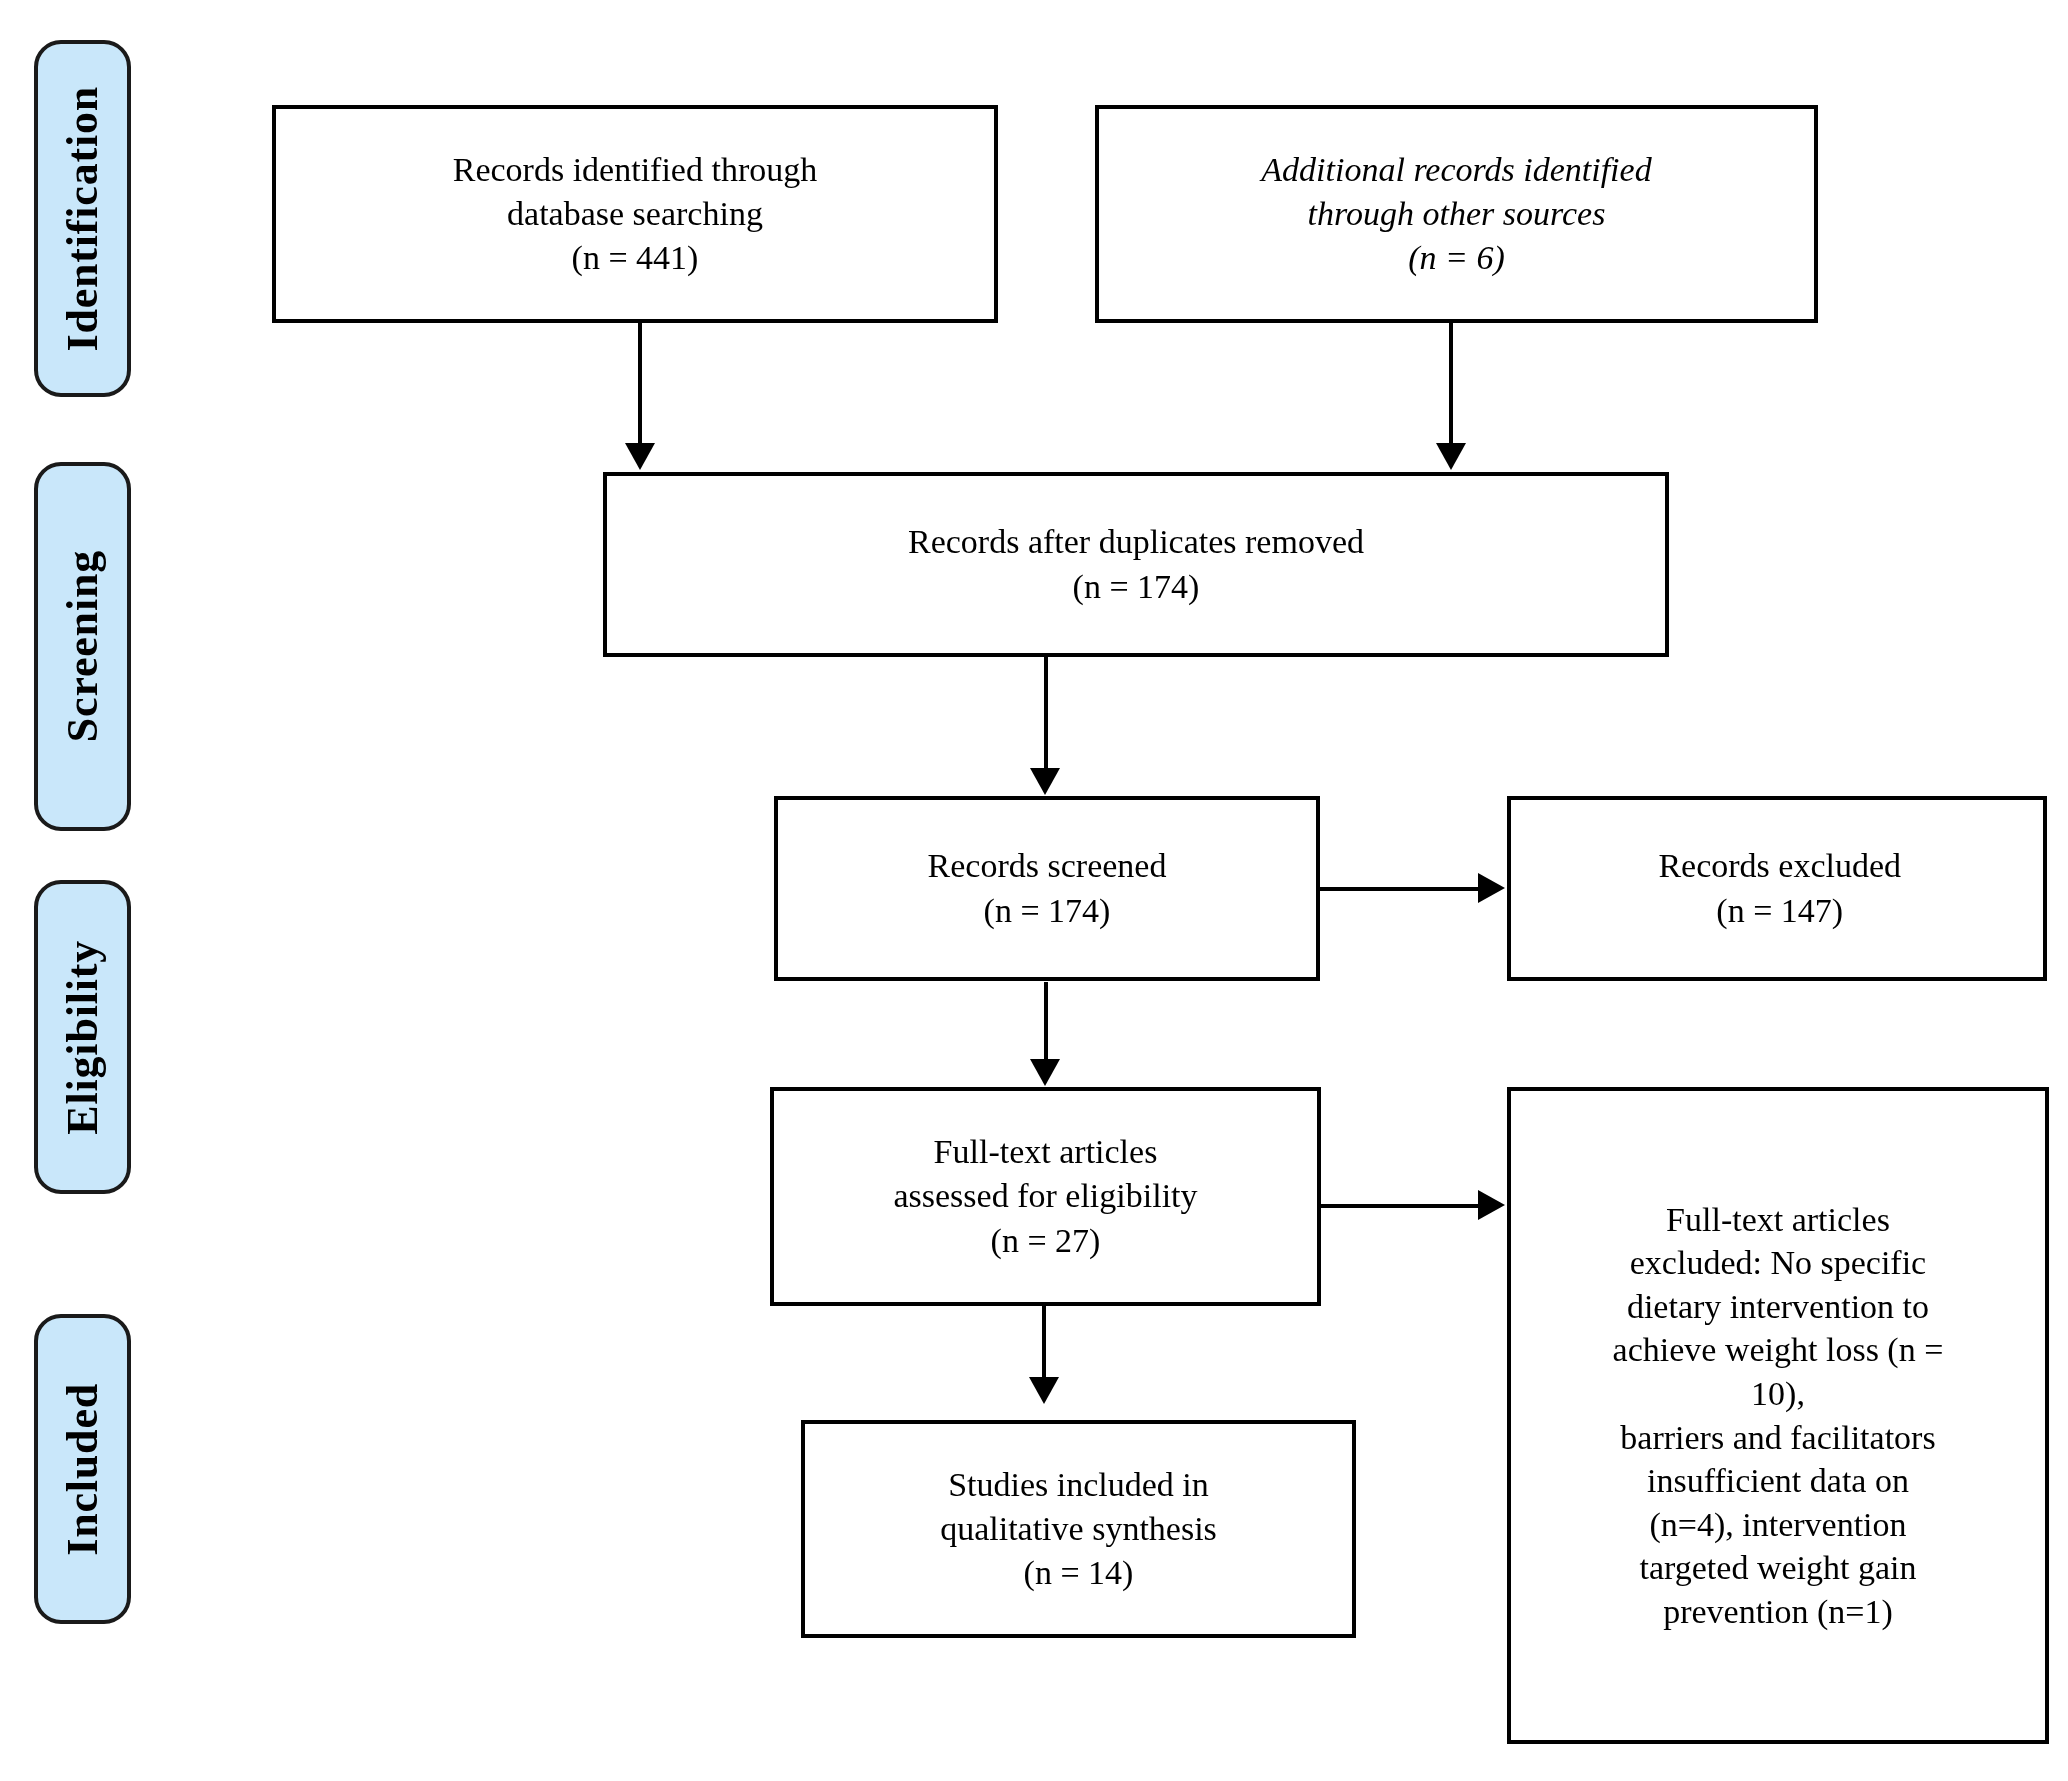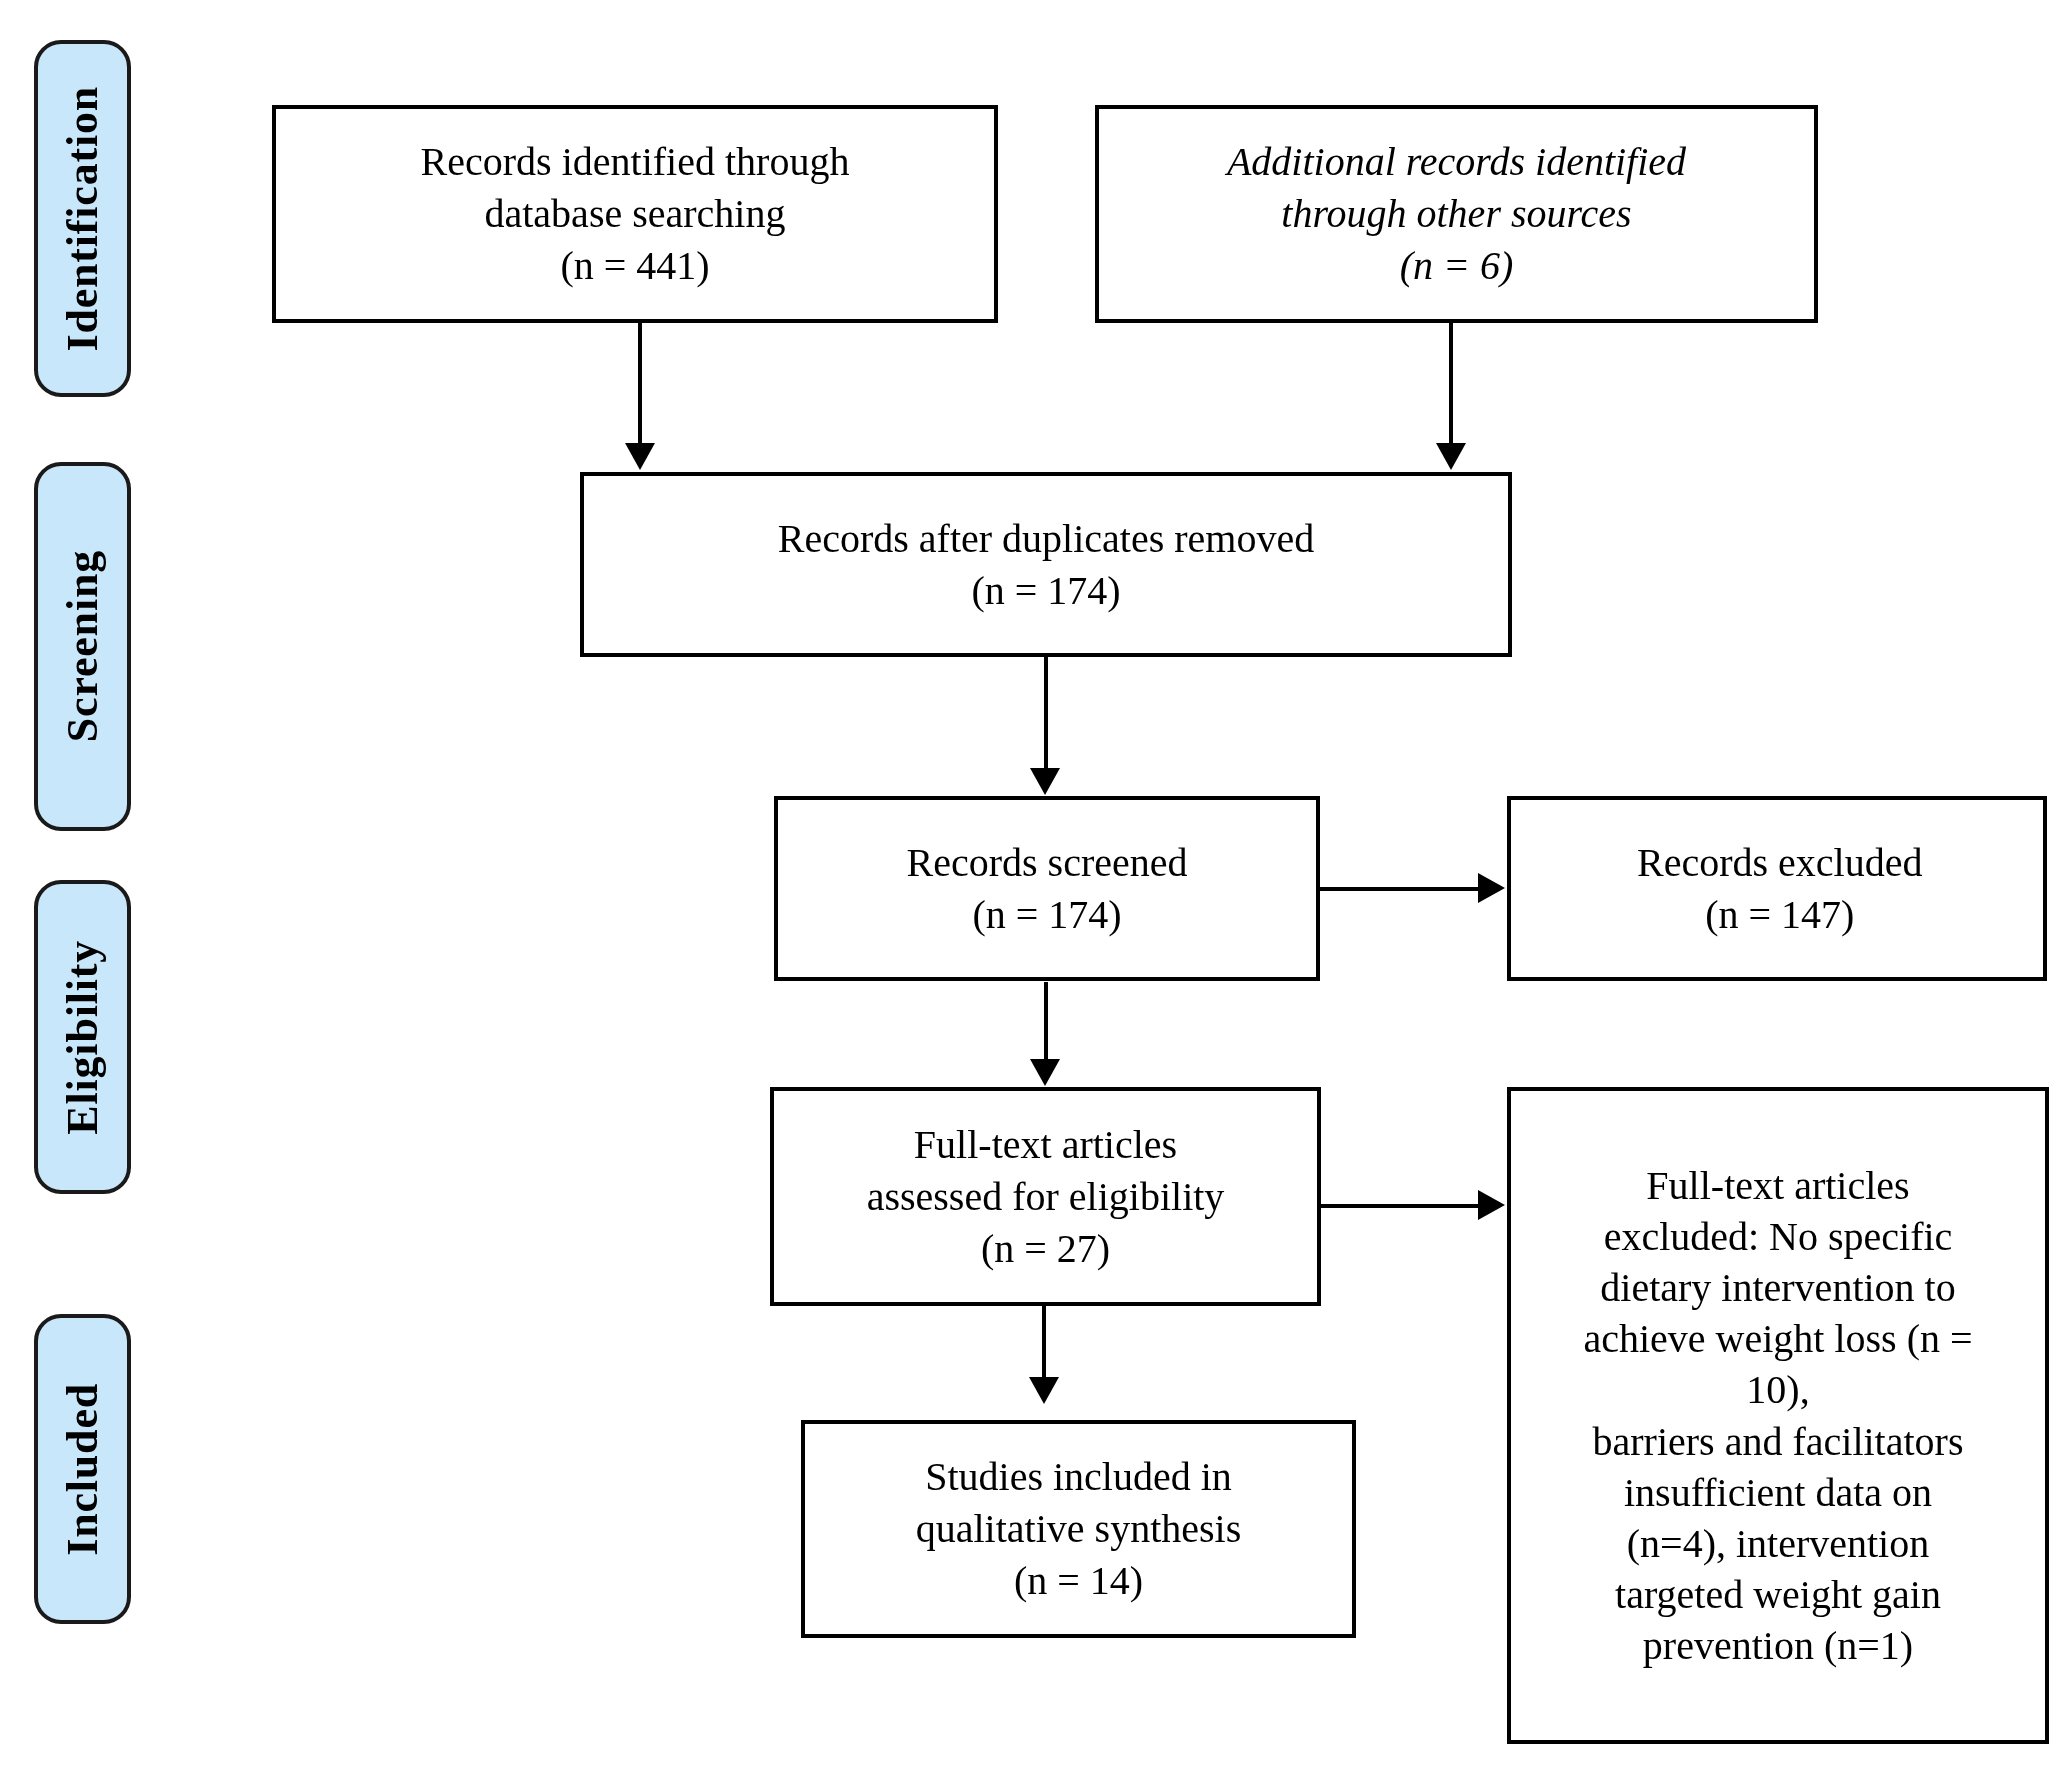--- a/index.html
+++ b/index.html
@@ -46,21 +46,21 @@
     background: #ffffff;
     border: 4px solid #000000;
     box-sizing: border-box;
     display: flex;
     align-items: center;
     justify-content: center;
     text-align: center;
     padding: 8px 14.5px;
   }
   .flow-box .box-text {
-    font-size: 40px;
+    font-size: 34px;
     line-height: 1.30;
     color: #000000;
   }
   .flow-box.tight .box-text {
     line-height: 1.28;
   }
 
   
   .v-line {
     position: absolute;
@@ -125,21 +125,21 @@
       <div>(n = 6)</div>
     </div>
   </div>
 
   <div class="v-line" style="left:638px; top:322px; height:123px;"></div>
   <div class="arrow-down" style="left:625px; top:443px;"></div>
 
   <div class="v-line" style="left:1449px; top:322px; height:123px;"></div>
   <div class="arrow-down" style="left:1436px; top:443px;"></div>
 
-  <div class="flow-box" style="left:580px; top:472px; width:932px; height:185px;">
+  <div class="flow-box" style="left:603px; top:472px; width:1066px; height:185px;">
     <div class="box-text">
       <div>Records after duplicates removed</div>
       <div>(n = 174)</div>
     </div>
   </div>
 
   <div class="v-line" style="left:1044px; top:657px; height:113px;"></div>
   <div class="arrow-down" style="left:1030px; top:768px;"></div>
 
   <div class="flow-box" style="left:774px; top:796px; width:546px; height:185px;">

